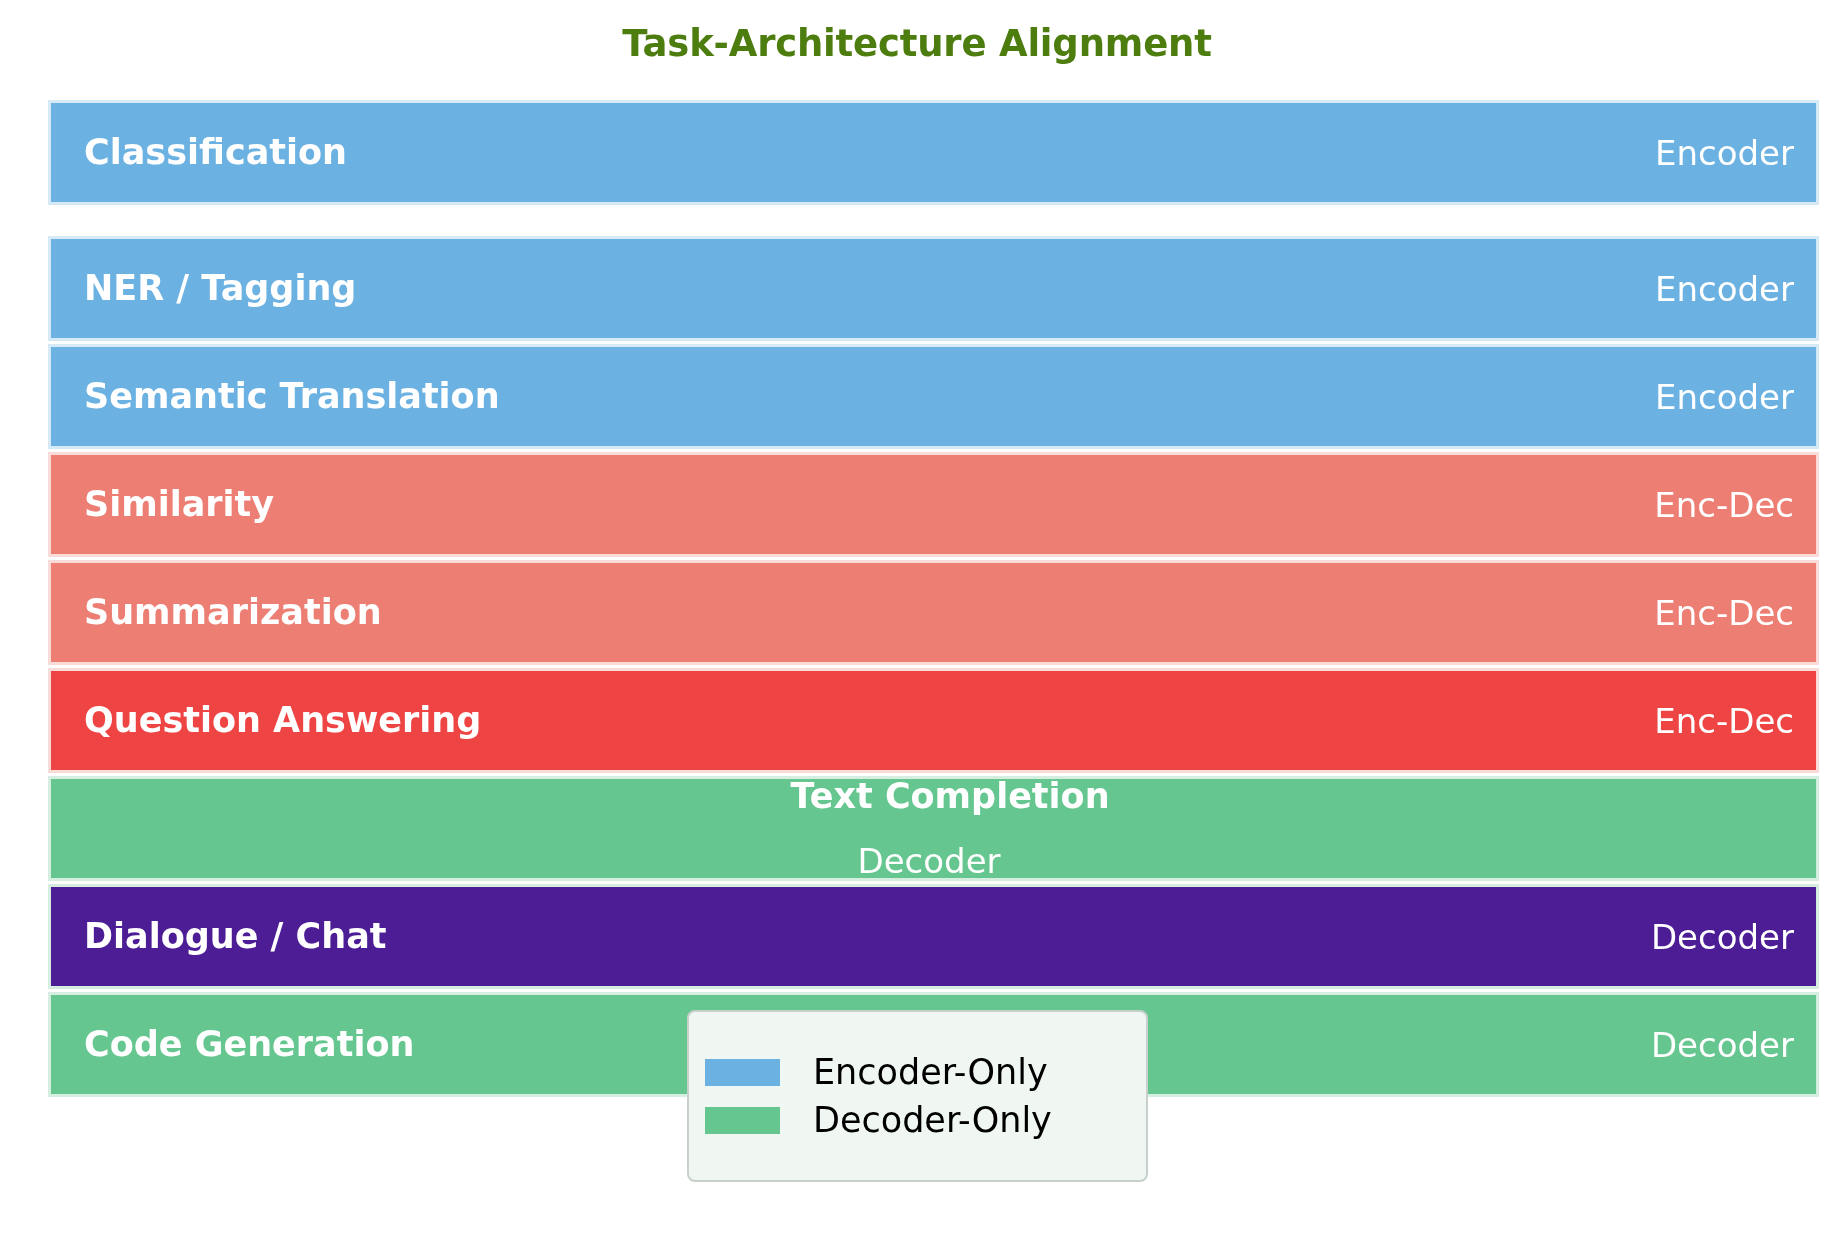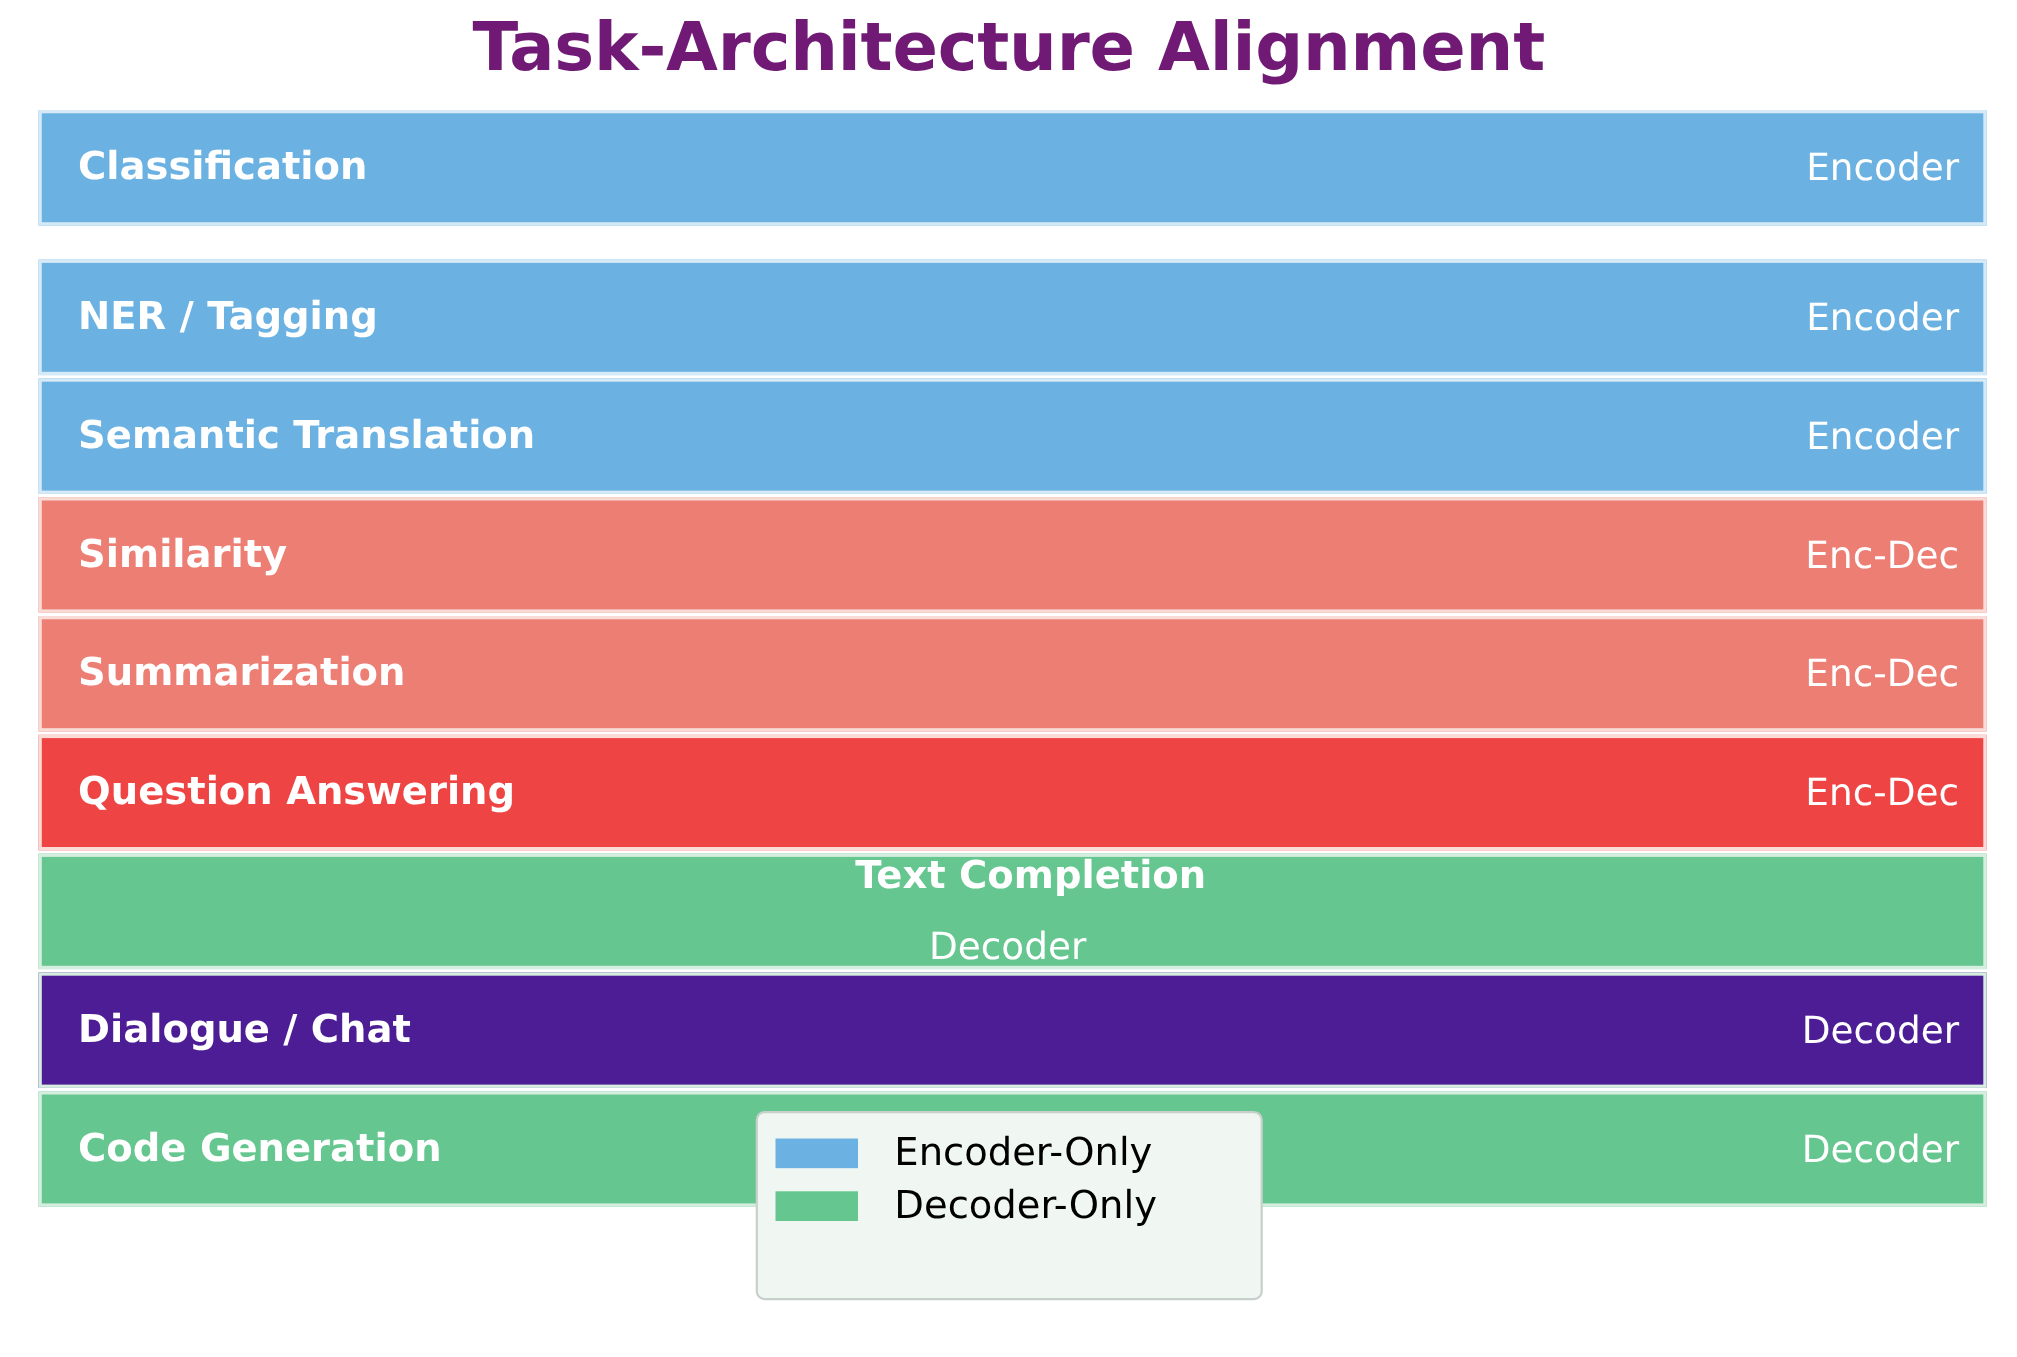--- a/index.html
+++ b/index.html
@@ -18,32 +18,32 @@
     overflow: hidden;
   }
 
   
   #chart-title {
     position: absolute;
     left: 0;
     top: 12px;
     width: 1834px;
     text-align: center;
-    font-size: 61px;
+    font-size: 37px;
     font-weight: 700;
-    color: #701a75;
+    color: #4d7c0f;
     letter-spacing: -0.2px;
     line-height: 64px;
     white-space: nowrap;
   }
 
   
   #bars {
     position: absolute;
-    left: 4px;
+    left: 17px;
     top: 0;
     width: 1455px;
     height: 1234px;
     padding-left: 40px;
   }
   .bar-row {
     position: absolute;
     left: 31px;
     width: 1771px;
     height: 105px;
@@ -77,20 +77,21 @@
     top: 1010px;
     width: 461px;
     height: 172px;
     box-sizing: border-box;
     background: #f0f7f2;
     border: 2px solid #c8d0cb;
     border-radius: 8px;
     padding: 12px 18px 12px 16px;
     display: flex;
     flex-direction: column;
+    justify-content: center;
   }
   .legend-row {
     display: flex;
     align-items: center;
     height: 48px;
   }
   .legend-swatch {
     width: 75px;
     height: 27px;
     flex: 0 0 auto;

